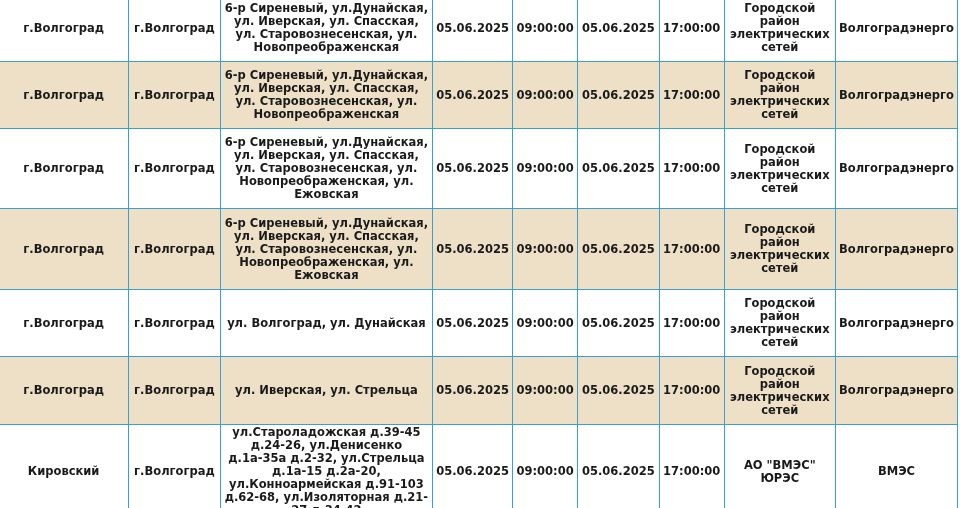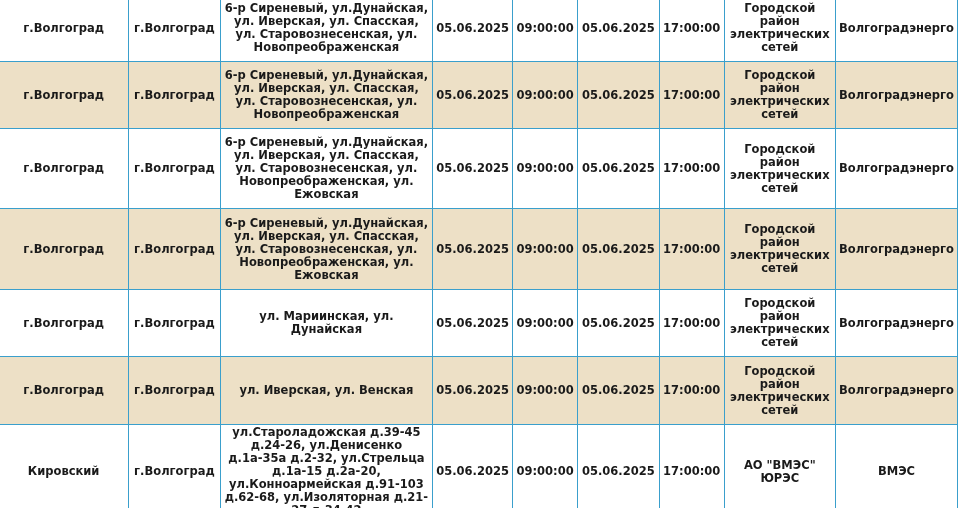--- a/index.html
+++ b/index.html
@@ -81,32 +81,32 @@
         <td>05.06.2025</td>
         <td>09:00:00</td>
         <td>05.06.2025</td>
         <td>17:00:00</td>
         <td class="org">Городской район электрических сетей</td>
         <td>Волгоградэнерго</td>
       </tr>
       <tr class="norm" style="height: 67px;">
         <td>г.Волгоград</td>
         <td>г.Волгоград</td>
-        <td class="addr">ул. Мариинская, ул. Дунайская</td>
+        <td class="addr">ул. Волгоград, ул. Дунайская</td>
         <td>05.06.2025</td>
         <td>09:00:00</td>
         <td>05.06.2025</td>
         <td>17:00:00</td>
         <td class="org">Городской район электрических сетей</td>
         <td>Волгоградэнерго</td>
       </tr>
       <tr class="alt" style="height: 68px;">
         <td>г.Волгоград</td>
         <td>г.Волгоград</td>
-        <td class="addr">ул. Иверская, ул. Венская</td>
+        <td class="addr">ул. Иверская, ул. Стрельца</td>
         <td>05.06.2025</td>
         <td>09:00:00</td>
         <td>05.06.2025</td>
         <td>17:00:00</td>
         <td class="org">Городской район электрических сетей</td>
         <td>Волгоградэнерго</td>
       </tr>
       <tr class="norm" style="height: 94px;">
         <td>Кировский</td>
         <td>г.Волгоград</td>

